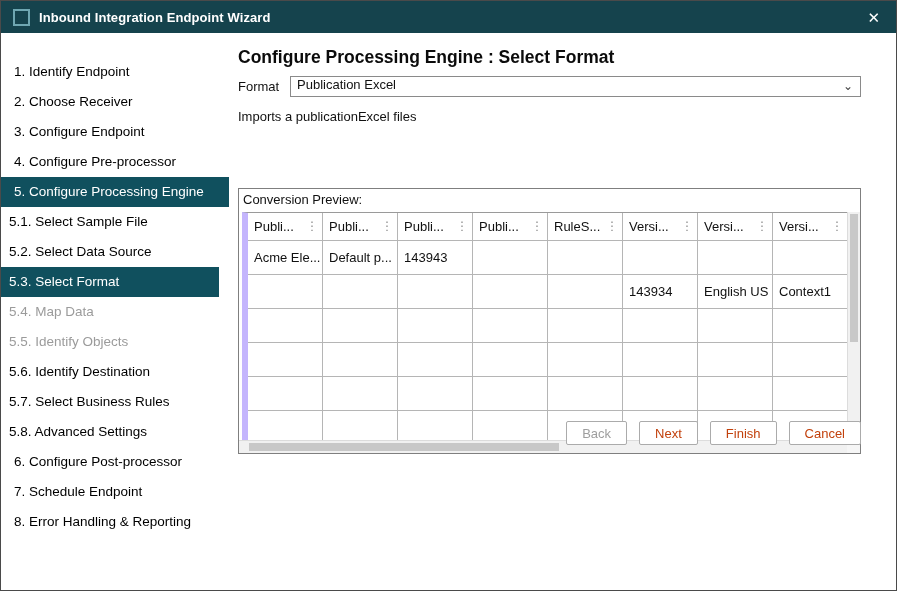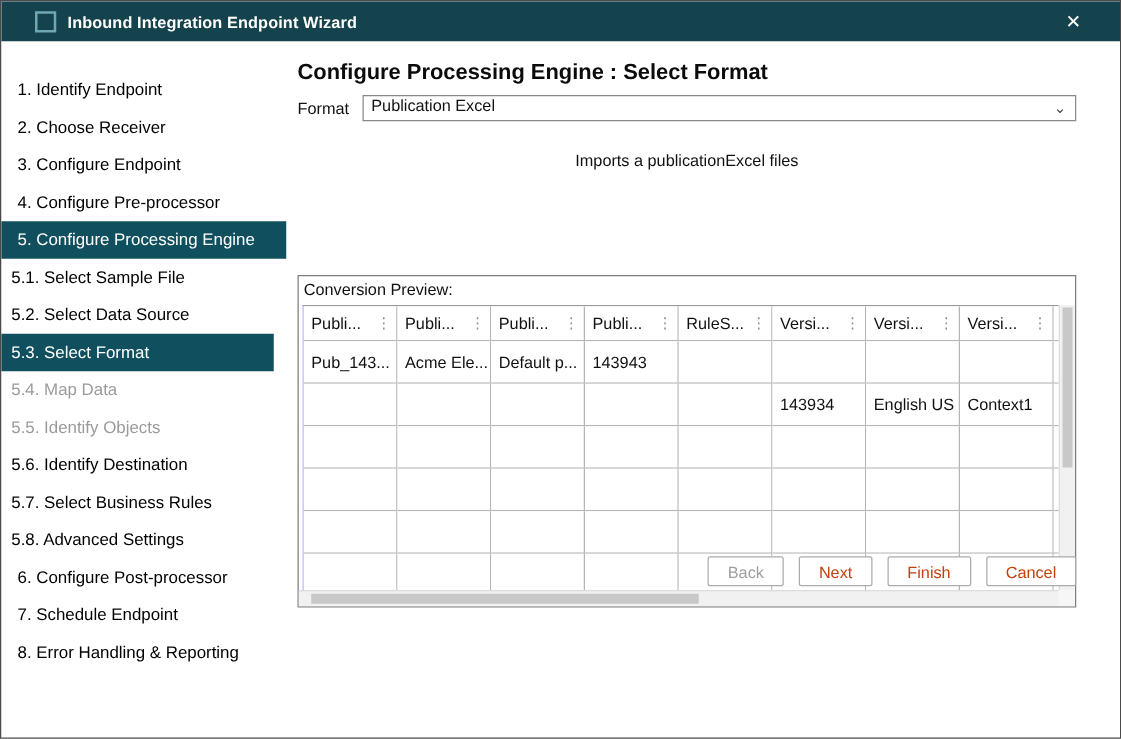--- a/index.html
+++ b/index.html
@@ -6,21 +6,21 @@
   body{
     width:897px;height:591px;
     font-family:"Liberation Sans",sans-serif;
     background:#ffffff;color:#111;
     position:relative;overflow:hidden;
     box-sizing:border-box;border:1px solid #4a4a4a;
   }
   
   .titlebar{
     height:32px;background:#15434D;color:#fff;
-    display:flex;align-items:center;padding:0 27px;box-sizing:border-box;
+    display:flex;align-items:center;padding:0 12px;box-sizing:border-box;
   }
   .app-icon{
     width:13px;height:13px;border:2px solid #6fa7b2;margin-right:9px;flex:0 0 auto;
   }
   .win-title{font-size:13px;font-weight:bold;letter-spacing:.1px;}
   .close-btn{
     margin-left:auto;font-size:15px;line-height:15px;color:#fff;cursor:pointer;
     padding:2px 4px;
   }
   
@@ -30,41 +30,41 @@
     height:30px;line-height:30px;font-size:13.5px;white-space:nowrap;
     cursor:pointer;color:#000;
   }
   .step.lvl1{padding-left:13px;}
   .step.lvl2{margin-right:10px;padding-left:8px;}
   .step.active{background:#10505E;color:#fff;}
   .step.disabled{color:#9b9b9b;cursor:default;}
   
   .main{flex:1;padding:14px 35px 0 9px;box-sizing:border-box;position:relative;}
   .page-title{font-size:17.5px;font-weight:bold;margin:0 0 8px 0;color:#0b0b0b;}
-  .format-row{display:flex;align-items:center;margin-bottom:24px;}
+  .format-row{display:flex;align-items:center;margin-bottom:12px;}
   .format-label{font-size:13px;width:52px;flex:0 0 52px;}
   .combobox{
     flex:1;height:21px;border:1px solid #8a8a8a;background:#fff;
     display:flex;padding:0 6px;font-size:13px;
     box-sizing:border-box;cursor:pointer;position:relative;
   }
   .combobox .chev{
     position:absolute;right:7px;top:2px;font-size:12px;color:#444;
   }
-  .format-desc{font-size:13px;margin:4px 0 0 0;text-align:center;}
+  .format-desc{font-size:13px;margin:4px 0 0 0;}
   
   .preview-box{
-    margin-top:84px;height:266px;border:1px solid #7f7f7f;
+    margin-top:64px;height:266px;border:1px solid #7f7f7f;
     box-sizing:border-box;position:relative;background:#fff;
   }
   .preview-label{font-size:13px;height:22px;line-height:22px;padding-left:4px;}
   .table-zone{position:absolute;left:0;right:0;top:23px;bottom:0;}
   .table-scroll{
     position:absolute;left:3px;right:13px;top:0;bottom:13px;overflow:hidden;
-    border-top:1px solid #9a9a9a;border-left:1px solid #c4b5fd;box-sizing:border-box;
+    border-top:1px solid #9a9a9a;border-left:6px solid #c4b5fd;box-sizing:border-box;
   }
   .trow,.hrow{display:flex;width:675px;}
   .cell{
     flex:0 0 75px;width:75px;box-sizing:border-box;height:34px;line-height:33px;
     border-right:1px solid #b5b5b5;border-bottom:1px solid #b5b5b5;
     font-size:13px;padding:0 4px 0 6px;overflow:hidden;white-space:nowrap;background:#fff;
   }
   .hcell{
     height:28px;line-height:27px;display:flex;align-items:center;
     justify-content:space-between;cursor:pointer;
@@ -81,21 +81,21 @@
   .hscroll{
     position:absolute;left:0;right:13px;bottom:0;height:13px;background:#f1f1f1;
     box-sizing:border-box;border-top:1px solid #dcdcdc;
   }
   .hscroll .thumb{
     position:absolute;left:10px;top:2px;bottom:2px;width:310px;background:#c8c8c8;
   }
   .sb-corner{position:absolute;right:0;bottom:0;width:13px;height:13px;background:#f6f6f6;}
   
   .footer{
-    position:absolute;bottom:8px;right:35px;display:flex;gap:12px;
+    position:absolute;bottom:32px;right:35px;display:flex;gap:12px;
   }
   .btn{
     min-width:56px;height:24px;padding:0 15px;background:#fff;
     border:1px solid #ababab;border-radius:2px;font-size:13px;
     font-family:"Liberation Sans",sans-serif;cursor:pointer;color:#c2410c;
   }
   .btn.disabled{color:#9e9e9e;cursor:default;}
 </style>
 </head>
 <body>
@@ -178,21 +178,20 @@
               <div class="cell hcell">
                 <span>Versi...</span>
                 <span class="colmenu">⋮</span>
               </div>
               <div class="cell hcell">
                 <span></span>
               </div>
             </div>
           <div>
               <div class="trow">
-                <div class="cell">Pub_143...</div>
                 <div class="cell">Acme Ele...</div>
                 <div class="cell">Default p...</div>
                 <div class="cell">143943</div>
                 <div class="cell"></div>
                 <div class="cell"></div>
                 <div class="cell"></div>
                 <div class="cell"></div>
                 <div class="cell"></div>
               </div>
               <div class="trow">

